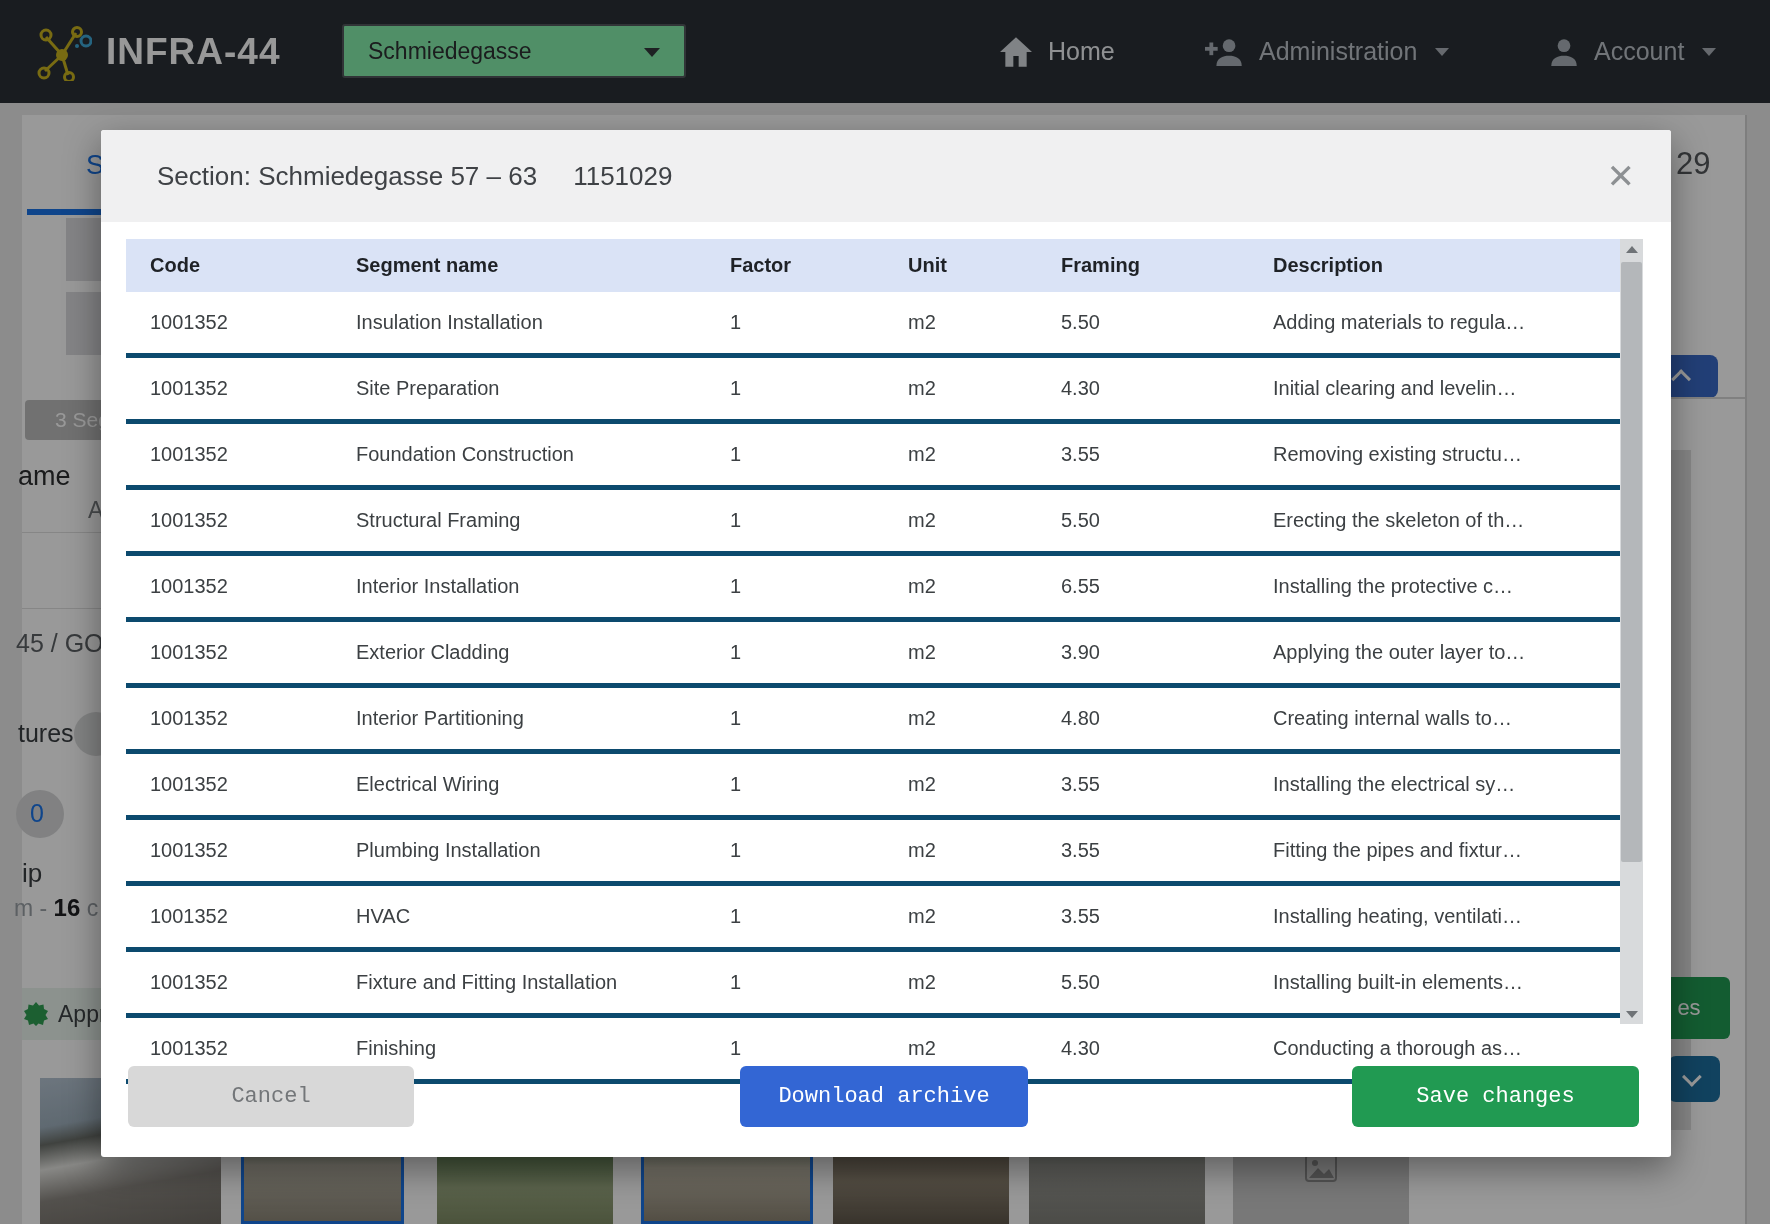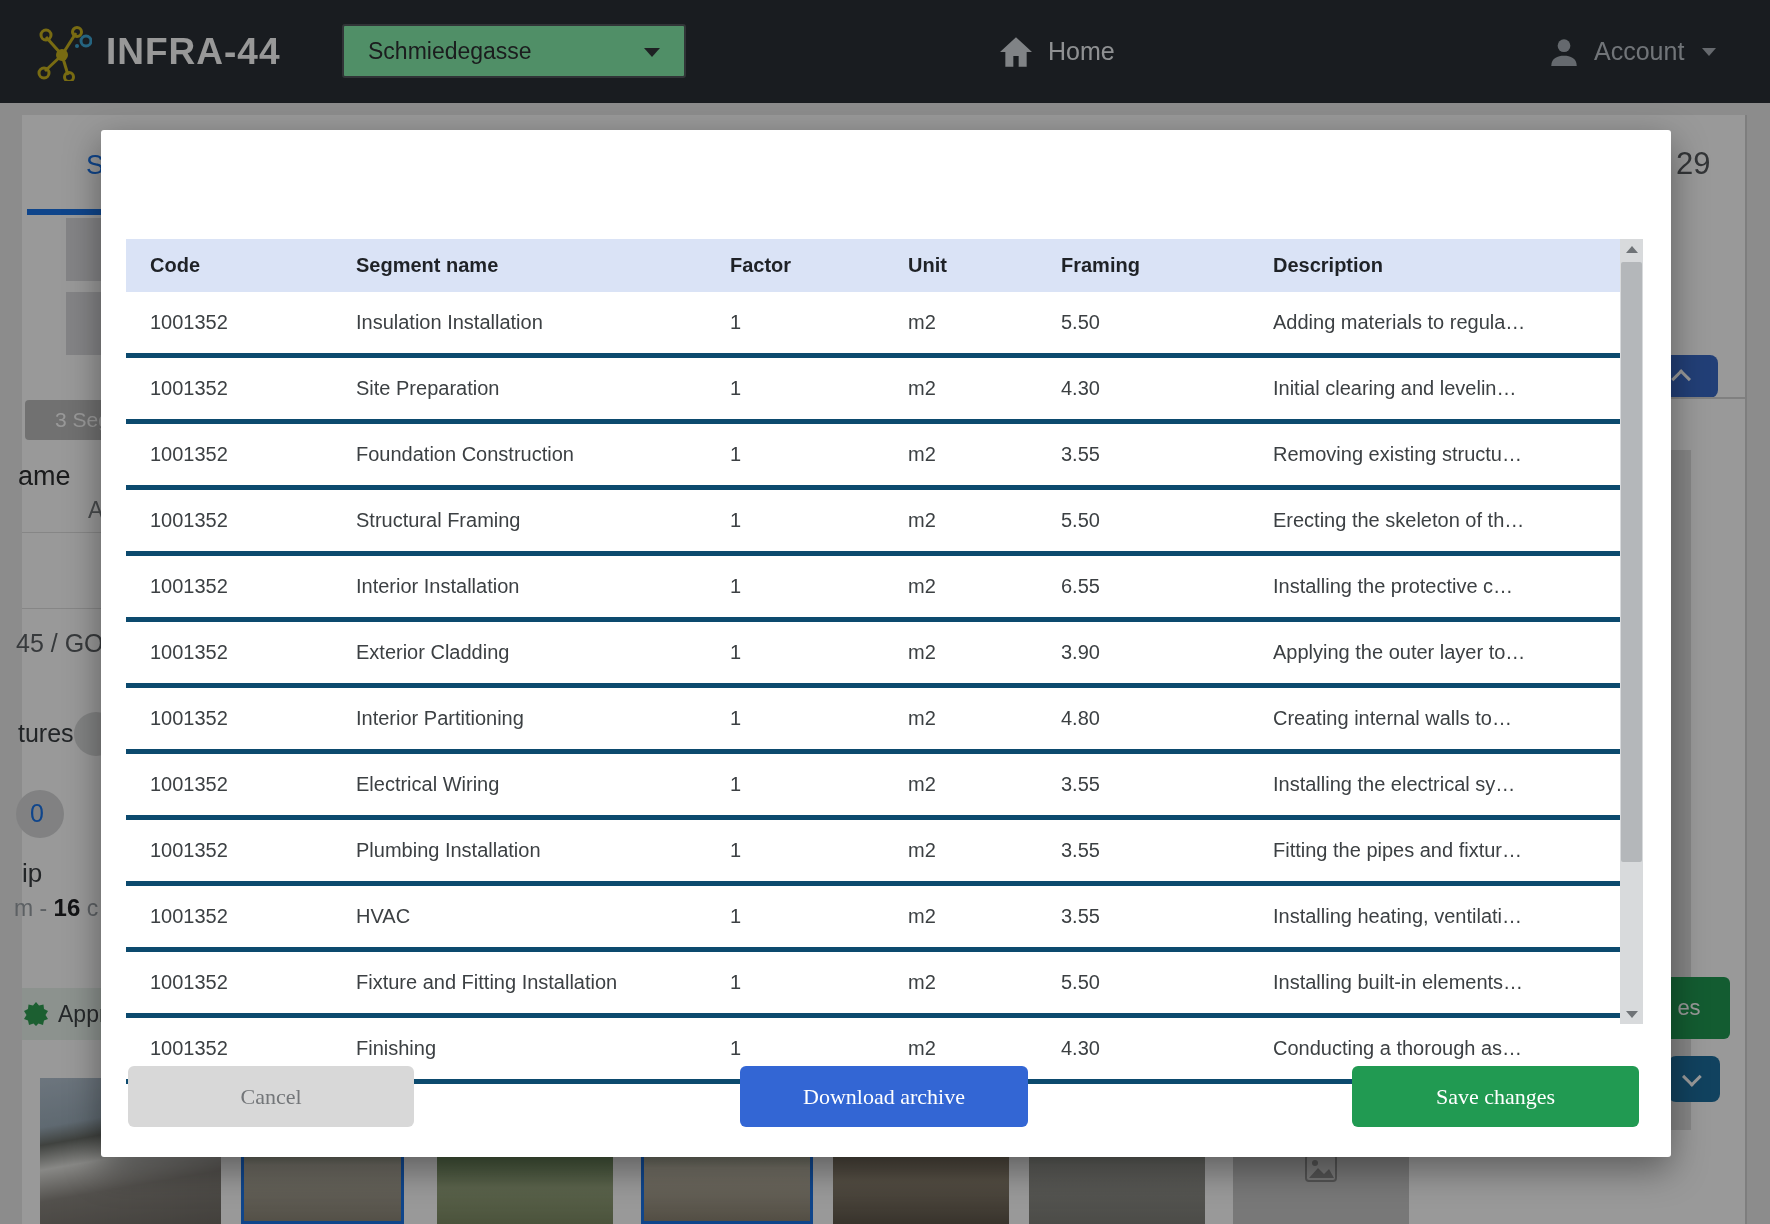--- a/index.html
+++ b/index.html
@@ -91,21 +91,21 @@
   .col-unit{width:153px;} .col-qty{width:212px;} .col-desc{width:371px;}
 
   .scrollbar{position:absolute;left:1494px;top:0;width:23px;height:785px;background:#d8dadc;}
   .sb-arrow{position:absolute;left:0;width:23px;height:20px;display:flex;align-items:center;justify-content:center;}
   .sb-arrow.up{top:0;} .sb-arrow.down{bottom:0;}
   .tri-up{width:0;height:0;border-left:6px solid transparent;border-right:6px solid transparent;border-bottom:7px solid #6f7377;}
   .tri-down{width:0;height:0;border-left:6px solid transparent;border-right:6px solid transparent;border-top:7px solid #6f7377;}
   .sb-thumb{position:absolute;left:1px;top:23px;width:21px;height:600px;background:#b4b7ba;border-radius:2px;}
 
   .modal-btn{position:absolute;top:936px;height:61px;border:none;border-radius:6px;font-size:22px;
-    font-family:Liberation Serif, serif;cursor:pointer;}
+    font-family:Liberation Mono, monospace;cursor:pointer;}
   .btn-cancel{left:27px;width:286px;background:#d8d8d8;color:#737679;}
   .btn-download{left:639px;width:288px;background:#3366d4;color:#ffffff;}
   .btn-save{left:1251px;width:287px;background:#219a52;color:#ffffff;}
 </style>
 </head>
 <body>
 
 <div id="screen">
 
   <div>
@@ -133,20 +133,30 @@
         <span class="select-caret"></span>
       </div>
 
       <div class="nav-item bright" style="left:1000px;">
         <svg width="32" height="30" viewBox="0 0 24 22">
           <path d="M12 0 L24 11 H20 V22 H14 V14 H10 V22 H4 V11 H0 Z" fill="#d6dadf"></path>
         </svg>
         <span class="nav-label">Home</span>
       </div>
 
+      <div class="nav-item" style="left:1205px;">
+        <svg width="38" height="30" viewBox="0 0 30 22">
+          <circle cx="19" cy="6" r="5" fill="#a9b0b7"></circle>
+          <path d="M9 22 c0-6 5-8 10-8 s10 2 10 8 Z" fill="#a9b0b7"></path>
+          <rect x="0" y="7" width="10" height="3" fill="#a9b0b7"></rect>
+          <rect x="3.5" y="3.5" width="3" height="10" fill="#a9b0b7"></rect>
+        </svg>
+        <span class="nav-label">Administration</span>
+        <span class="nav-caret"></span>
+      </div>
 
       <div class="nav-item" style="left:1550px;">
         <svg width="28" height="30" viewBox="0 0 22 22">
           <circle cx="11" cy="6" r="5" fill="#a9b0b7"></circle>
           <path d="M1 22 c0-6 5-8 10-8 s10 2 10 8 Z" fill="#a9b0b7"></path>
         </svg>
         <span class="nav-label">Account</span>
         <span class="nav-caret"></span>
       </div>
     </div>
@@ -200,20 +210,26 @@
     <div class="r-strip"></div>
     <div class="btn-es">es</div>
     <div class="btn-down">
         <span class="chev down"></span>
       </div>
   </div>
 
   <div class="overlay"></div>
 
   <div class="modal">
+    <div class="modal-head">
+      <div class="modal-title">
+        <span>Section: Schmiedegasse 57 – 63</span><span class="sec-id">1151029</span>
+      </div>
+      <div class="modal-close">✕</div>
+    </div>
 
     <div class="table-wrap">
       <table class="seg">
         <colgroup>
           <col class="col-code">
             <col class="col-name">
             <col class="col-factor">
           <col class="col-unit">
             <col class="col-qty">
             <col class="col-desc">

